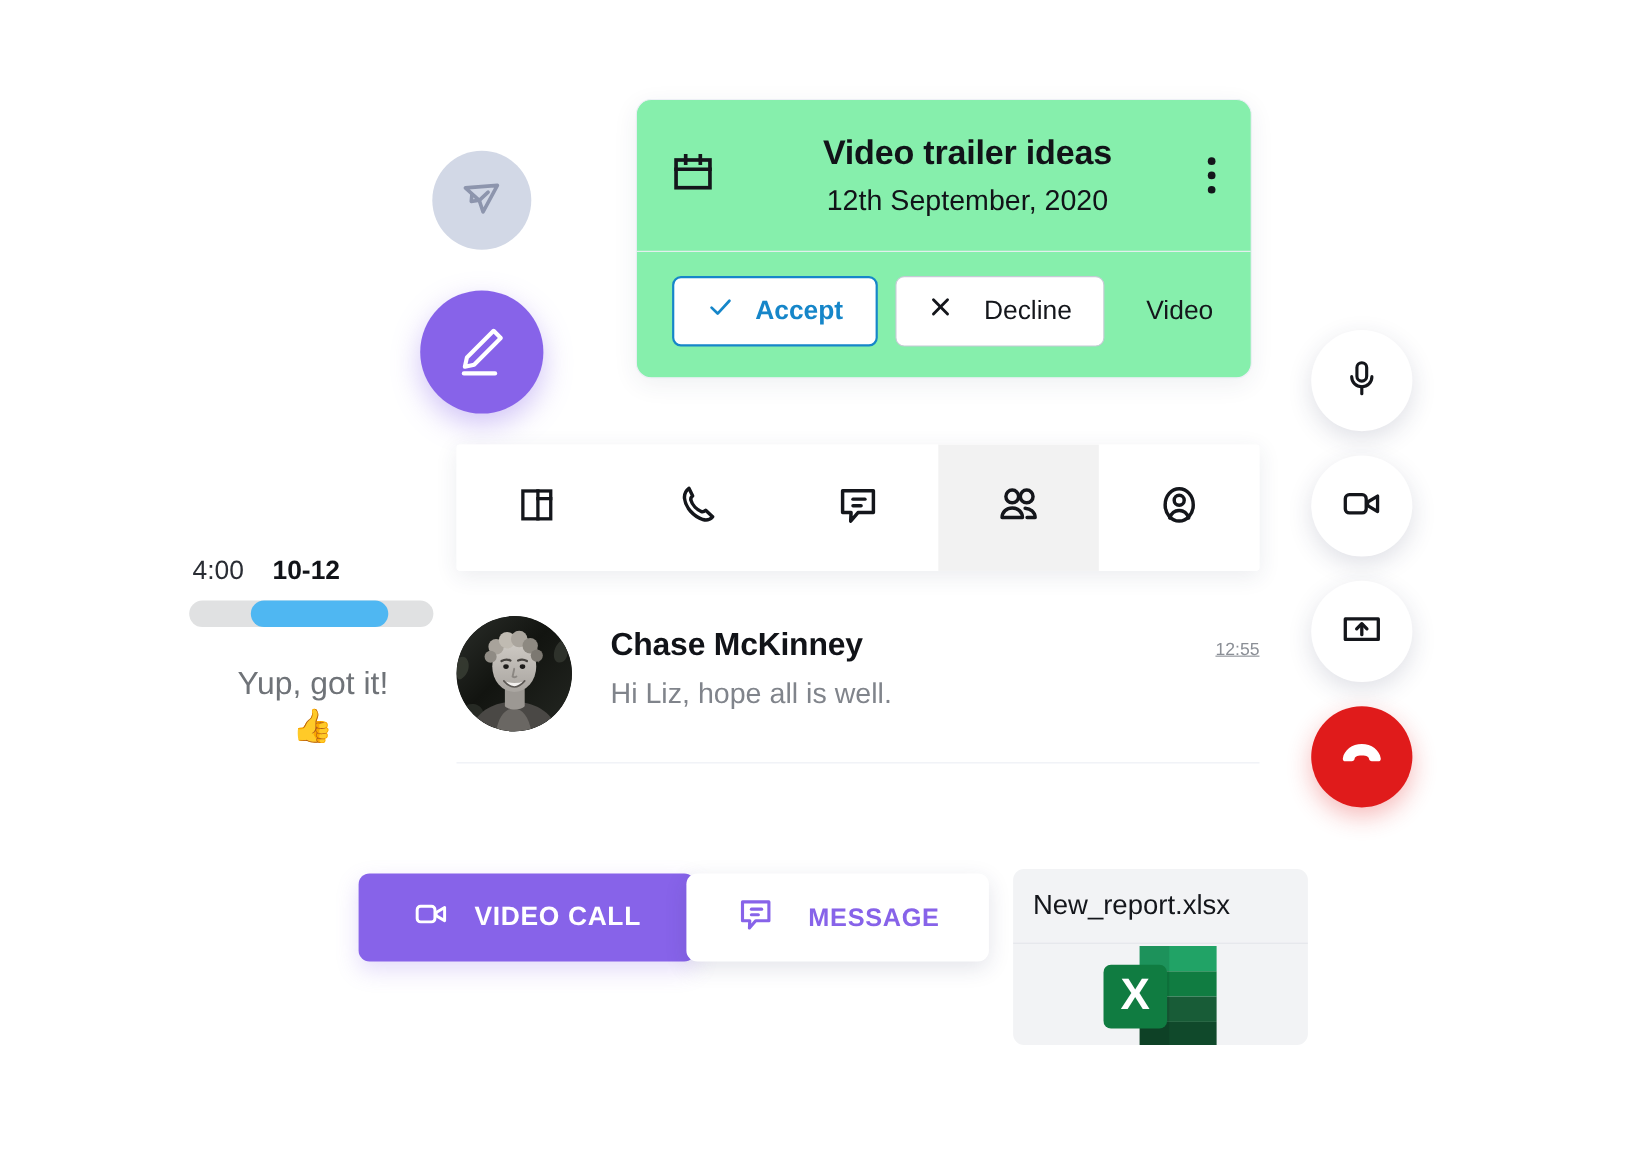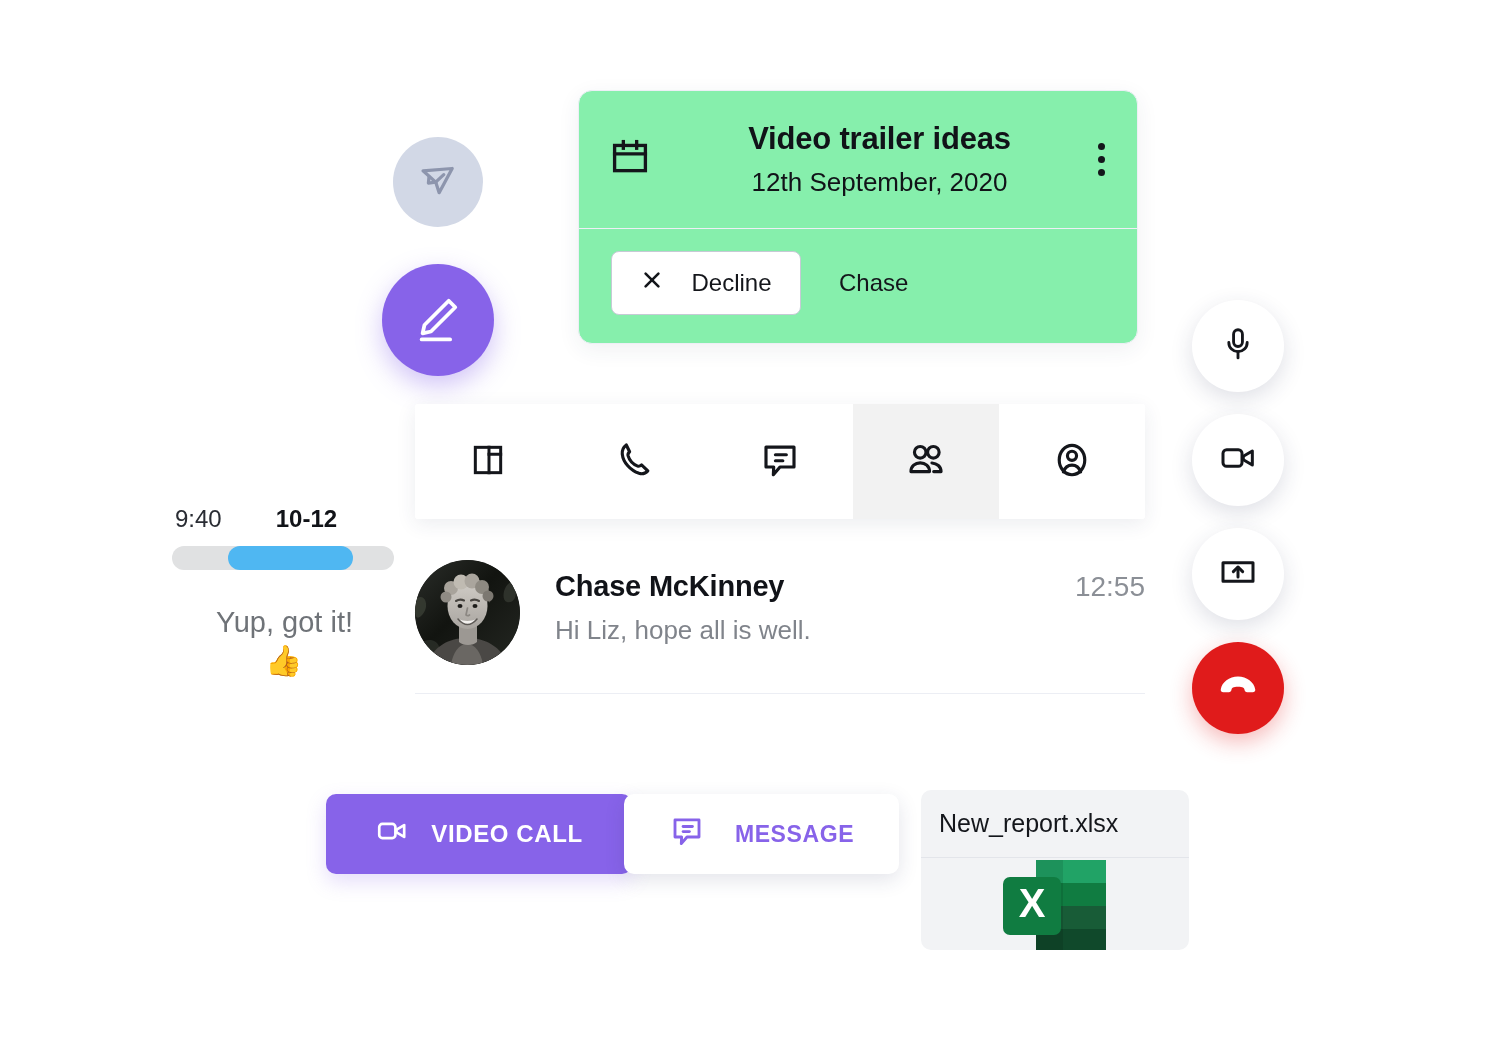--- a/index.html
+++ b/index.html
@@ -141,21 +141,21 @@
   
   .slider-block { position: absolute; left: 172px; top: 505px; width: 225px; }
   .slider-labels {
     display: flex;
     align-items: baseline;
     gap: 26px;
     padding-left: 3px;
     margin-bottom: 13px;
   }
   .slider-start { font-size: 24px; color: #2a2d34; }
-  .slider-range { font-size: 24px; font-weight: bold; color: #111318; margin-left: 28px; }
+  .slider-range { font-size: 24px; font-weight: bold; color: #111318; }
   .slider-track {
     position: relative;
     width: 222px; height: 24px;
     background: #e0e1e2;
     border-radius: 12px;
   }
   .slider-fill {
     position: absolute;
     left: 56px; top: 0;
     width: 125px; height: 24px;
@@ -192,21 +192,21 @@
   }
   .msg-body { flex: 1 1 auto; padding-top: 10px; }
   .msg-top { display: flex; align-items: baseline; }
   .msg-name {
     flex: 1 1 auto;
     font-size: 29px;
     font-weight: bold;
     color: #111318;
     letter-spacing: -0.2px;
   }
-  .msg-time { flex: 0 0 auto; font-size: 28px; color: #8b8f96; }
+  .msg-time { flex: 0 0 auto; font-size: 16px; color: #8b8f96; text-decoration: underline; }
   .msg-line {
     font-size: 26px;
     color: #80848b;
     margin-top: 11px;
     line-height: 1.28;
   }
 
   
   .btn-videocall {
     position: absolute;
@@ -326,30 +326,38 @@
         <div class="invite-title">Video trailer ideas</div>
         <div class="invite-date">12th September, 2020</div>
       </div>
       <div class="kebab">
         <i></i>
         <i></i>
         <i></i>
       </div>
     </div>
     <div class="invite-actions">
+      <button class="btn-accept">
+        <span>
+          <svg width="26" height="26" viewBox="0 0 24 24" fill="none" stroke="#1686c9" stroke-width="2.3" stroke-linecap="round" stroke-linejoin="round">
+            <path d="M4.5 12.6 L9.6 17.6 L19.5 6.8"></path>
+          </svg>
+        </span>
+        <span>Accept</span>
+      </button>
       <button class="btn-decline">
         <span>
           <svg width="24" height="24" viewBox="0 0 24 24" fill="none" stroke="#14161b" stroke-width="2.6" stroke-linecap="round">
             <path d="M5.6 5.6 L18.4 18.4"></path>
             <path d="M18.4 5.6 L5.6 18.4"></path>
           </svg>
         </span>
         <span>Decline</span>
       </button>
-      <button class="btn-more">Chase</button>
+      <button class="btn-more">Video</button>
     </div>
   </div>
 
   <div class="tabbar">
     <div class="tab">
       <span>
         <svg width="40" height="40" viewBox="0 0 24 24" fill="none" stroke="#14161b" stroke-width="1.8" stroke-linecap="square">
           <rect x="4.4" y="4.4" width="15.2" height="15.2"></rect>
           <path d="M12.6 4.4 V19.6"></path>
           <path d="M12.6 8.6 H19.6"></path>
@@ -388,21 +396,21 @@
           <ellipse cx="12" cy="12" rx="7.3" ry="8.4"></ellipse>
           <circle cx="12" cy="9.6" r="2.6"></circle>
           <path d="M7.1 18.8 C7.9 16.3 9.7 14.9 12 14.9 C14.3 14.9 16.1 16.3 16.9 18.8"></path>
         </svg>
       </span>
     </div>
   </div>
 
   <div class="slider-block">
     <div class="slider-labels">
-      <span class="slider-start">9:40</span>
+      <span class="slider-start">4:00</span>
       <span class="slider-range">10-12</span>
     </div>
     <div class="slider-track">
       <div class="slider-fill"></div>
     </div>
   </div>
 
   <div class="reply-note">
     <div class="reply-text">Yup, got it!</div>
     <div class="reply-emoji">👍</div>

